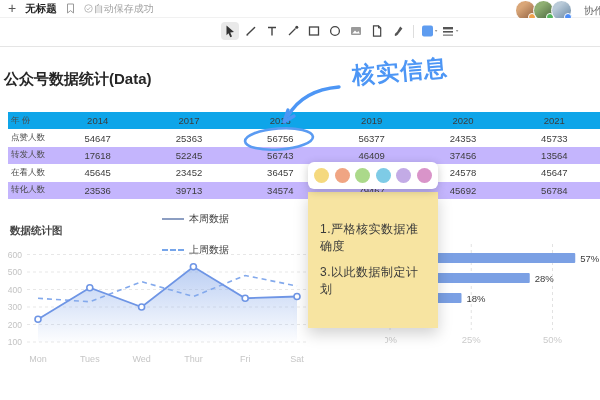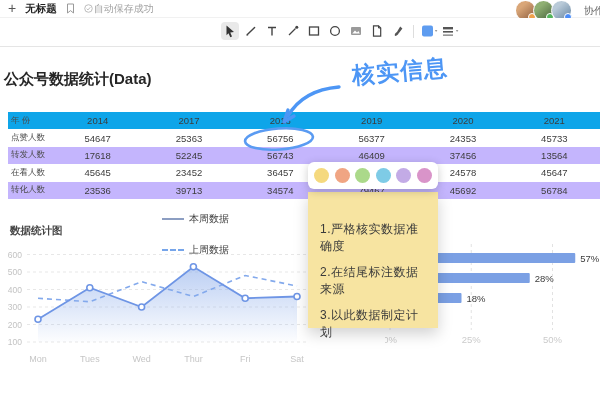--- a/index.html
+++ b/index.html
@@ -278,21 +278,20 @@
     <rect x="5" y="13" width="185.25" height="10" rx="1" fill="#7BA0E4"></rect>
     <text x="195.25" y="21.5" fill="#3c3c3c" font-size="9.5">57%</text>
     <rect x="5" y="33" width="139.75" height="10" rx="1" fill="#7BA0E4"></rect>
     <text x="149.75" y="41.5" fill="#3c3c3c" font-size="9.5">28%</text>
     <rect x="5" y="53" width="71.5" height="10" rx="1" fill="#7BA0E4"></rect>
     <text x="81.5" y="61.5" fill="#3c3c3c" font-size="9.5">18%</text>
   </svg>
 
 <div class="note" style="background: rgb(247, 228, 161);">
     <div class="note-line">1.严格核实数据准确度</div>
-    <div class="note-line">2.在结尾标注数据来源</div>
     <div class="note-line">3.以此数据制定计划</div>
   </div>
 <div class="palette">
     <span class="pdot" style="background: rgb(245, 217, 126);"></span>
     <span class="pdot" style="background: rgb(240, 165, 131);"></span>
     <span class="pdot" style="background: rgb(171, 217, 138);"></span>
     <span class="pdot" style="background: rgb(126, 203, 230);"></span>
     <span class="pdot" style="background: rgb(195, 171, 230);"></span>
     <span class="pdot" style="background: rgb(217, 148, 201);"></span>
   </div>

